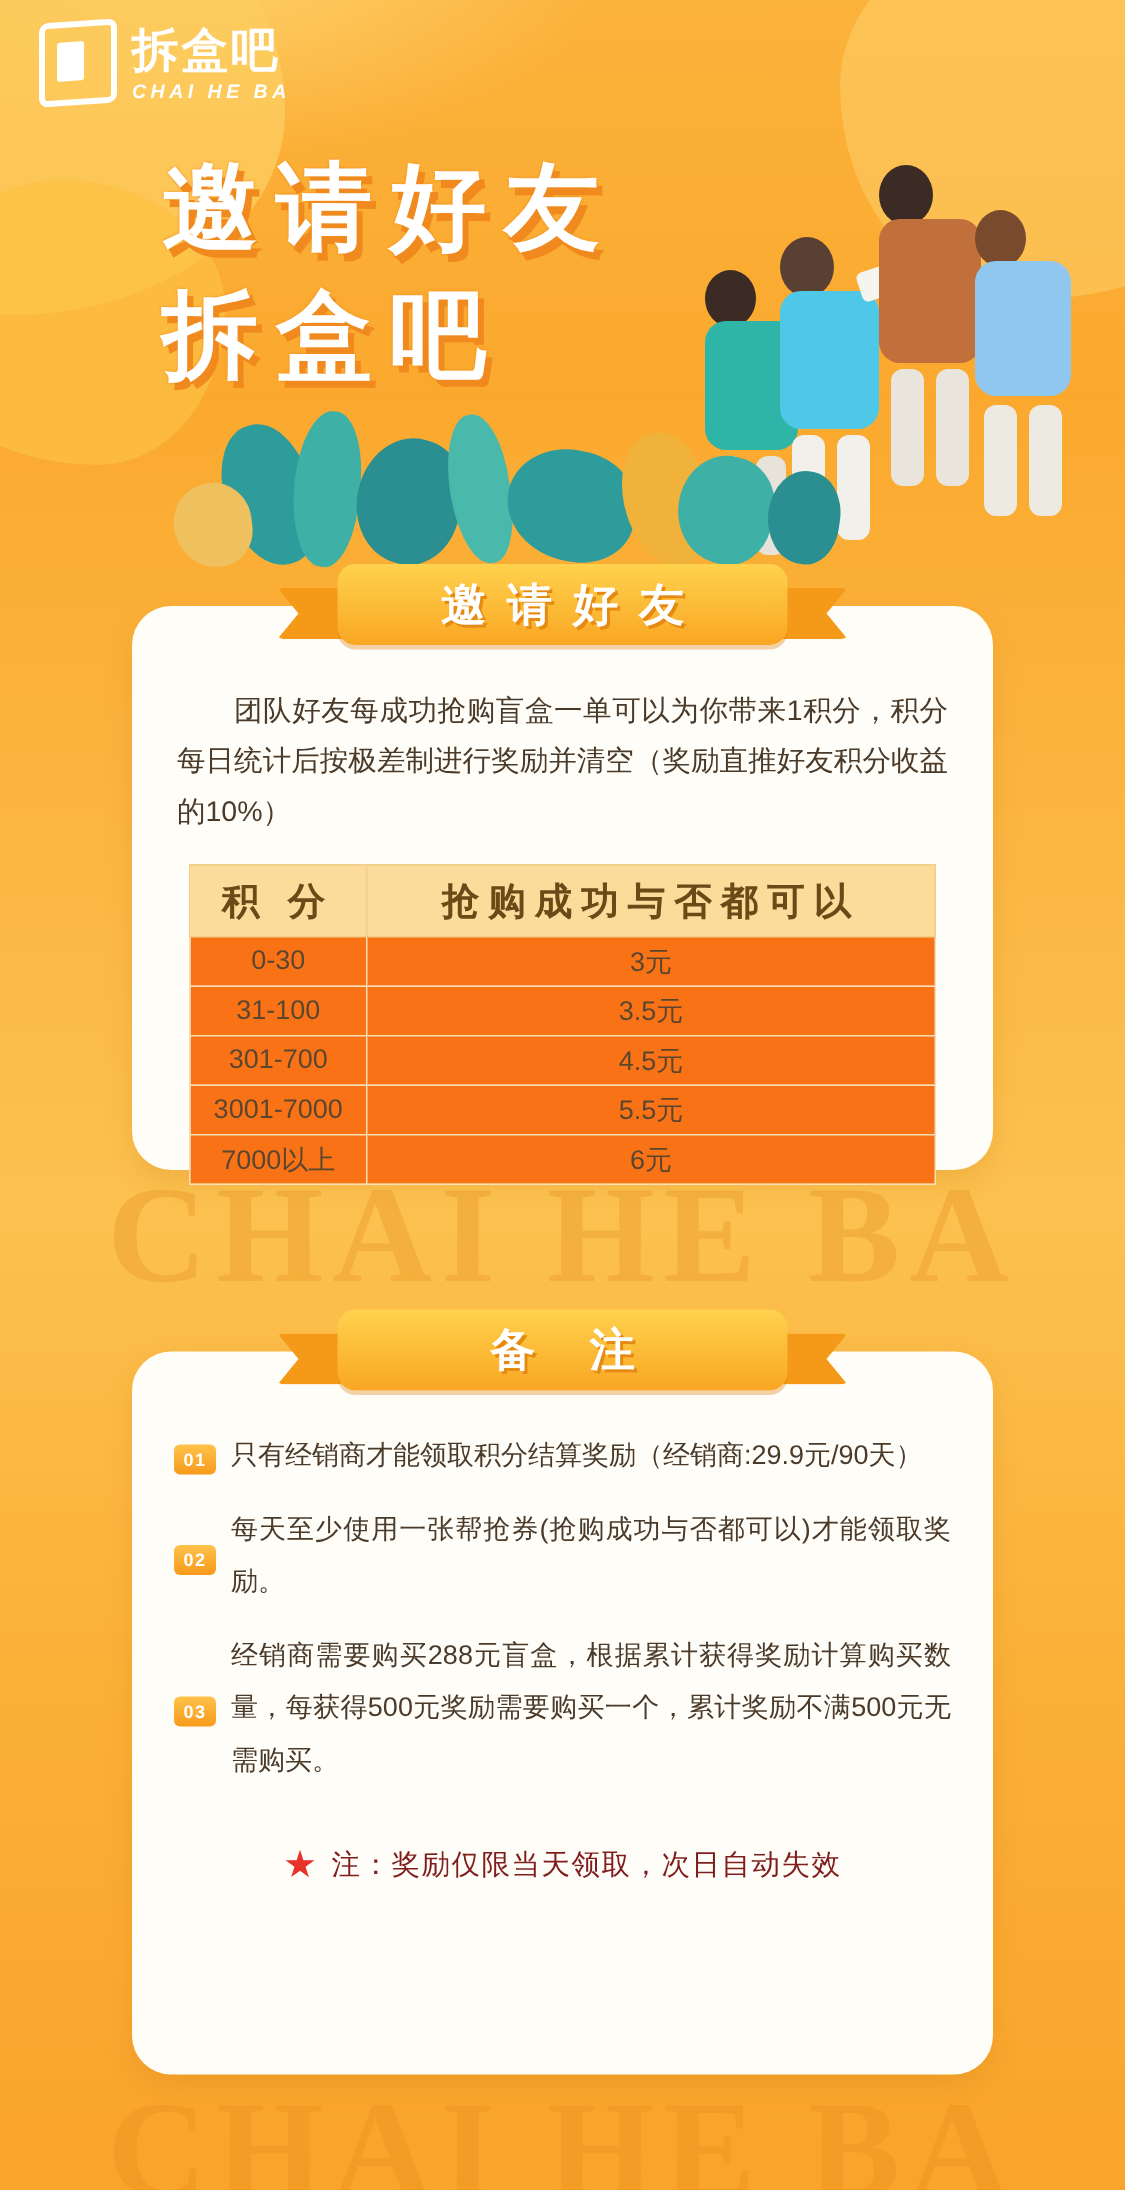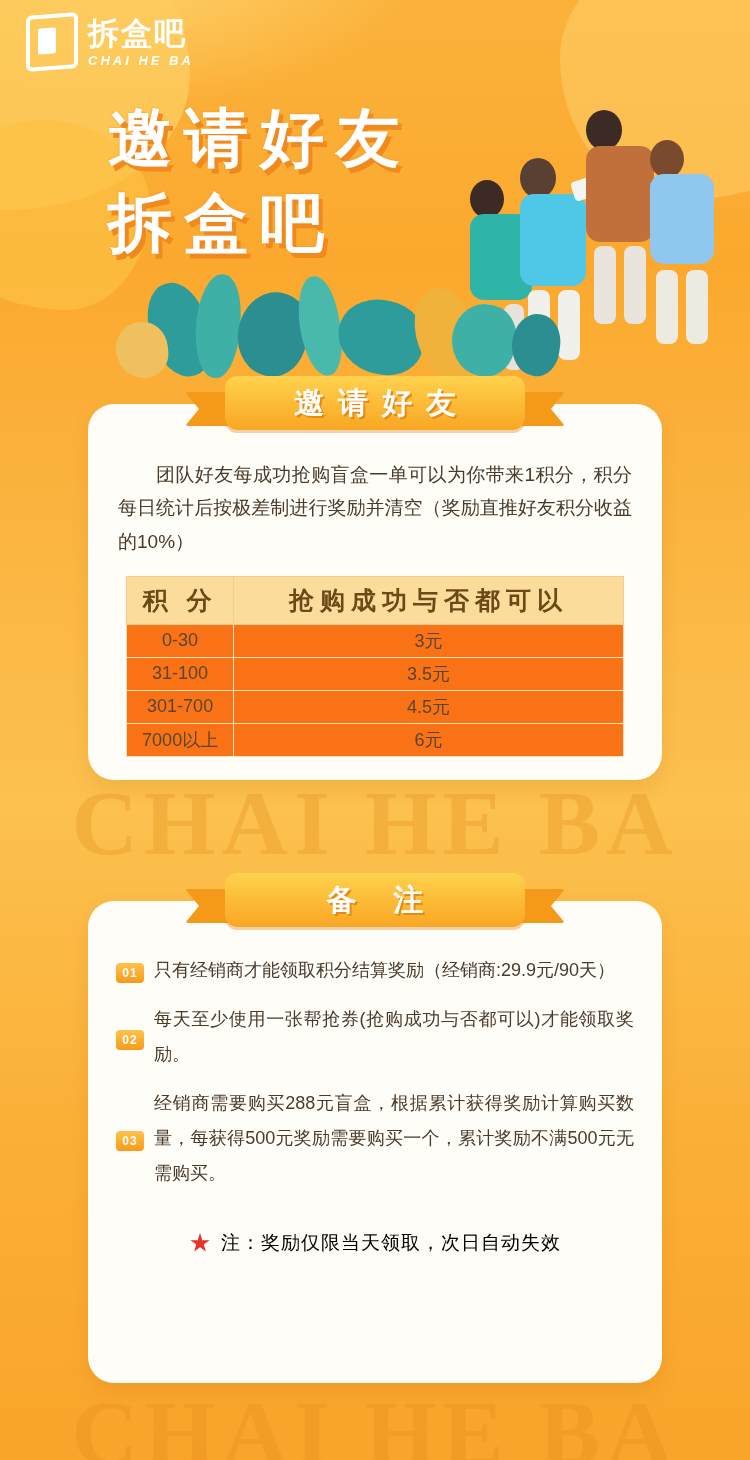--- a/index.html
+++ b/index.html
@@ -134,21 +134,21 @@
     color:#fff; font-size:12px; font-weight:bold;
     border-radius:4px; display:flex; align-items:center; justify-content:center;
     letter-spacing:1px;
   }
   .note-text { font-size:18px; line-height:1.95; color:#4a3a2a; text-align:justify; }
   .footnote {
     display:flex; align-items:center; justify-content:center;
     margin-top:38px; gap:10px;
   }
   .star { color:#E8332A; font-size:22px; line-height:1; }
-  .footnote-text { font-size:19px; color:#000000; letter-spacing:1px; }
+  .footnote-text { font-size:19px; color:#7f1d1d; letter-spacing:1px; }
 </style>
 </head>
 <body>
 
 <div class="wave-top"></div>
 <div class="blob blob-a"></div>
 <div class="blob blob-b"></div>
 <div class="blob blob-c"></div>
 
 <div class="watermark wm-1">CHAI HE BA</div>
@@ -239,20 +239,24 @@
       </tr>
       <tr>
         <td>31-100</td>
         <td>3.5元</td>
       </tr>
       <tr>
         <td>301-700</td>
         <td>4.5元</td>
       </tr>
       <tr>
+        <td>3001-7000</td>
+        <td>5.5元</td>
+      </tr>
+      <tr>
         <td>7000以上</td>
         <td>6元</td>
       </tr>
     </tbody>
   </table>
 </div>
 
 <div class="card card-2">
   <div class="ribbon ribbon-1">
     <div class="ribbon-tail left"></div>

